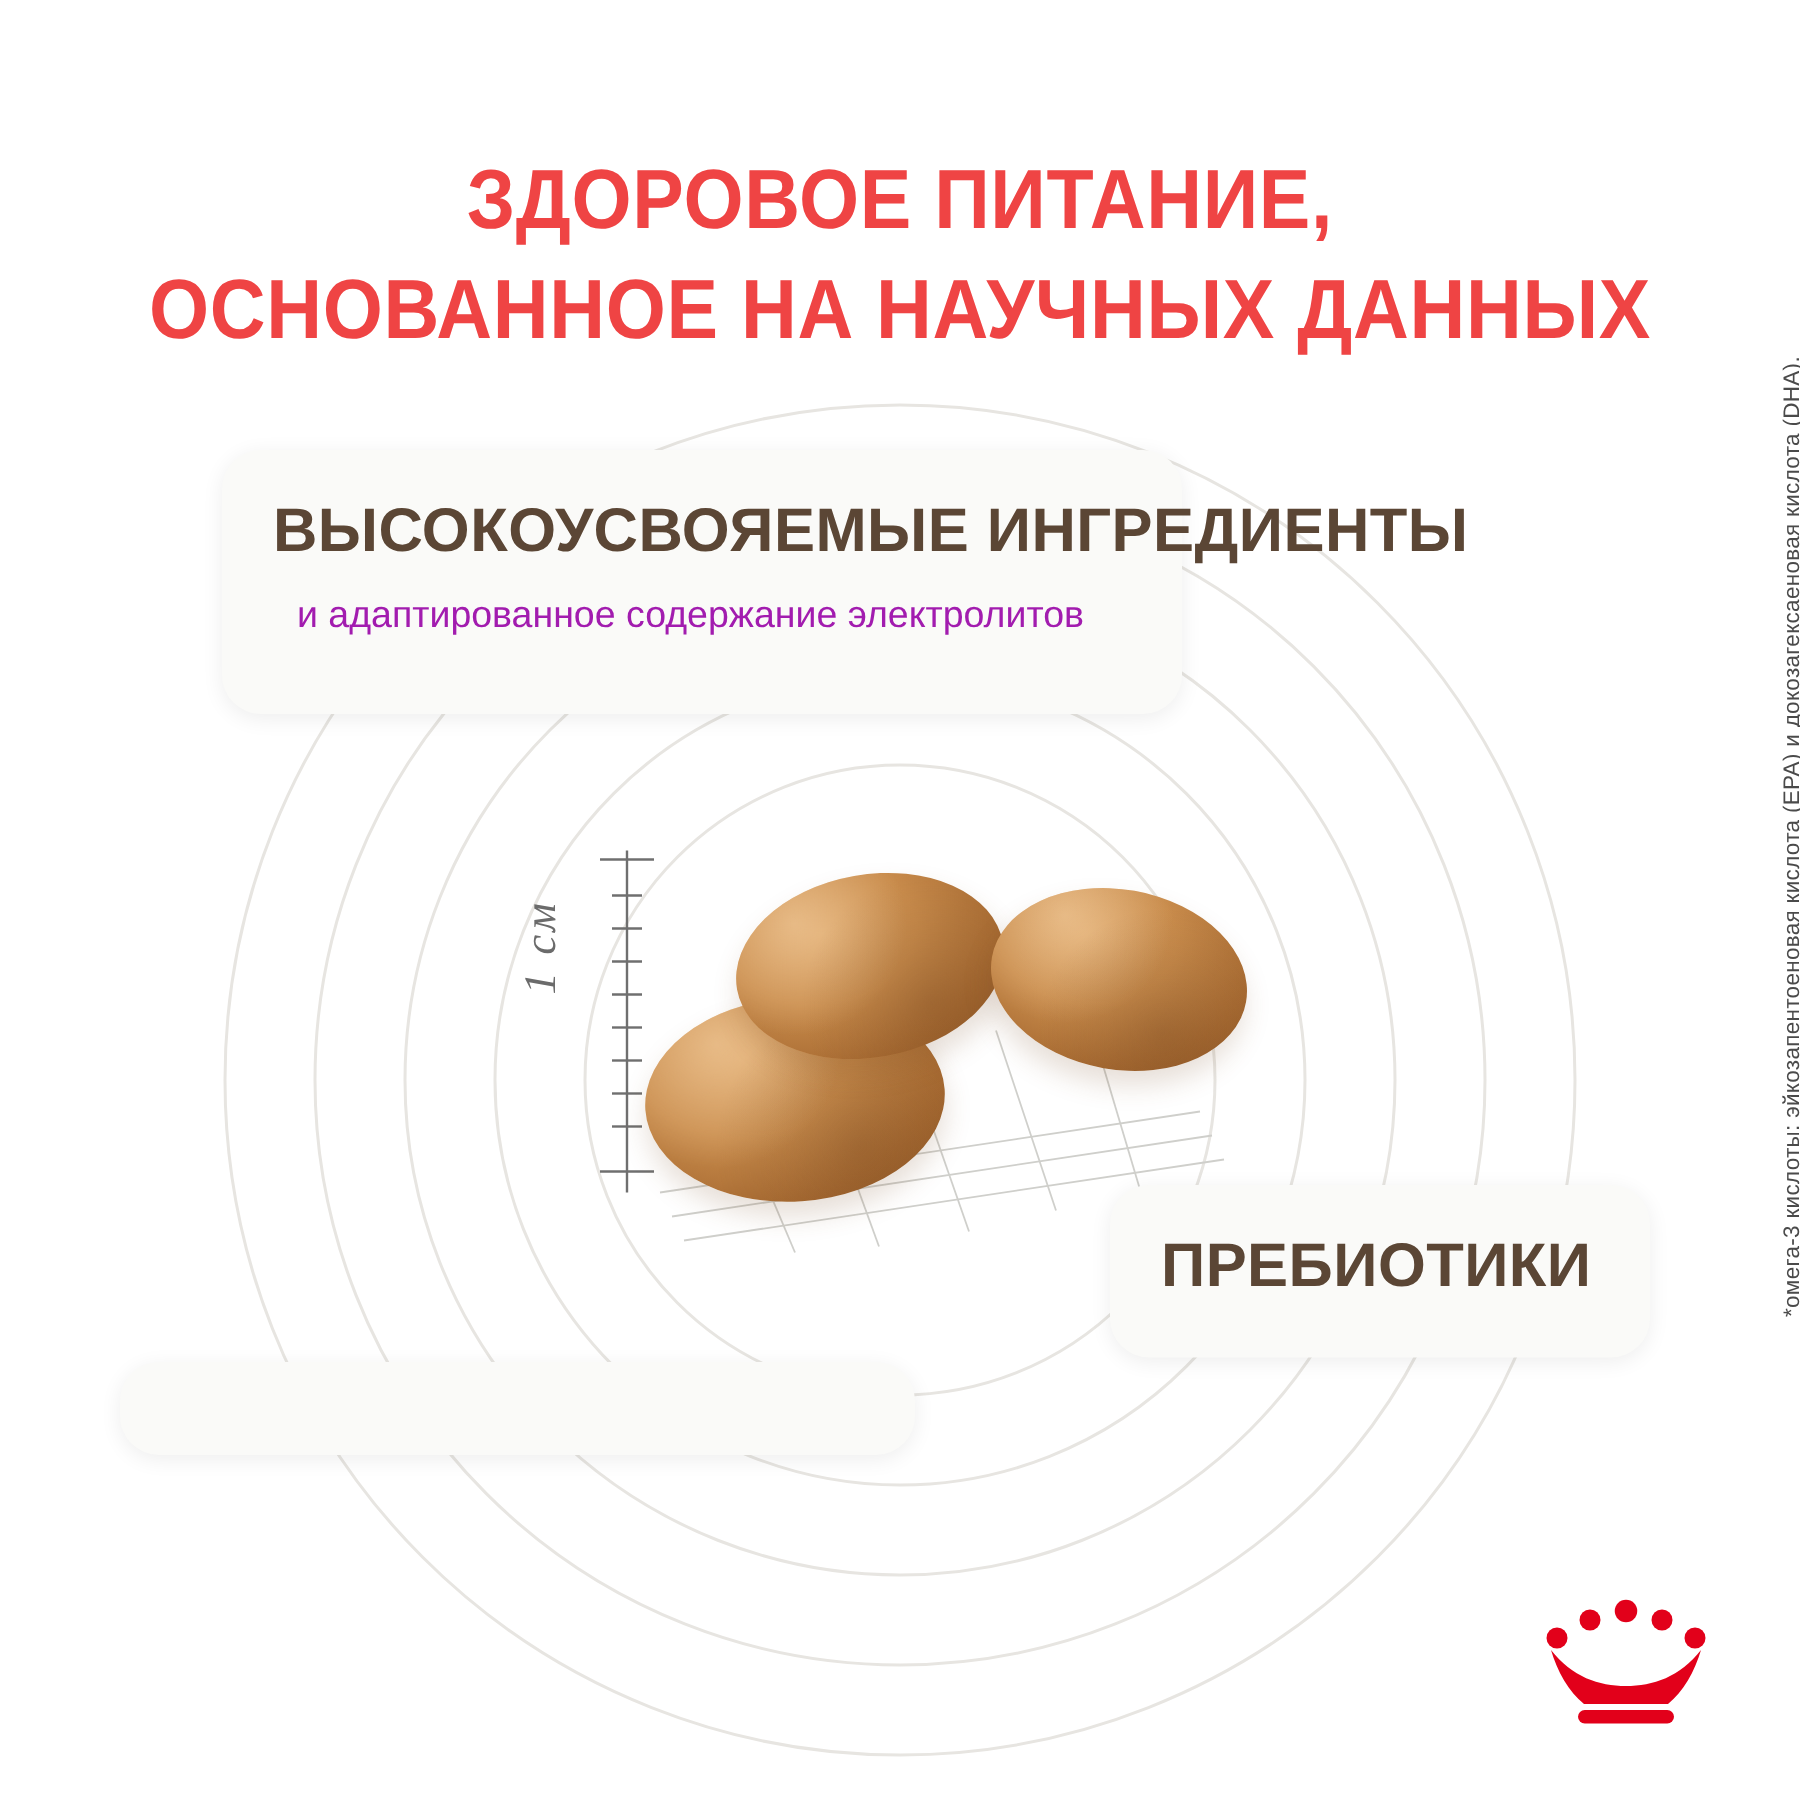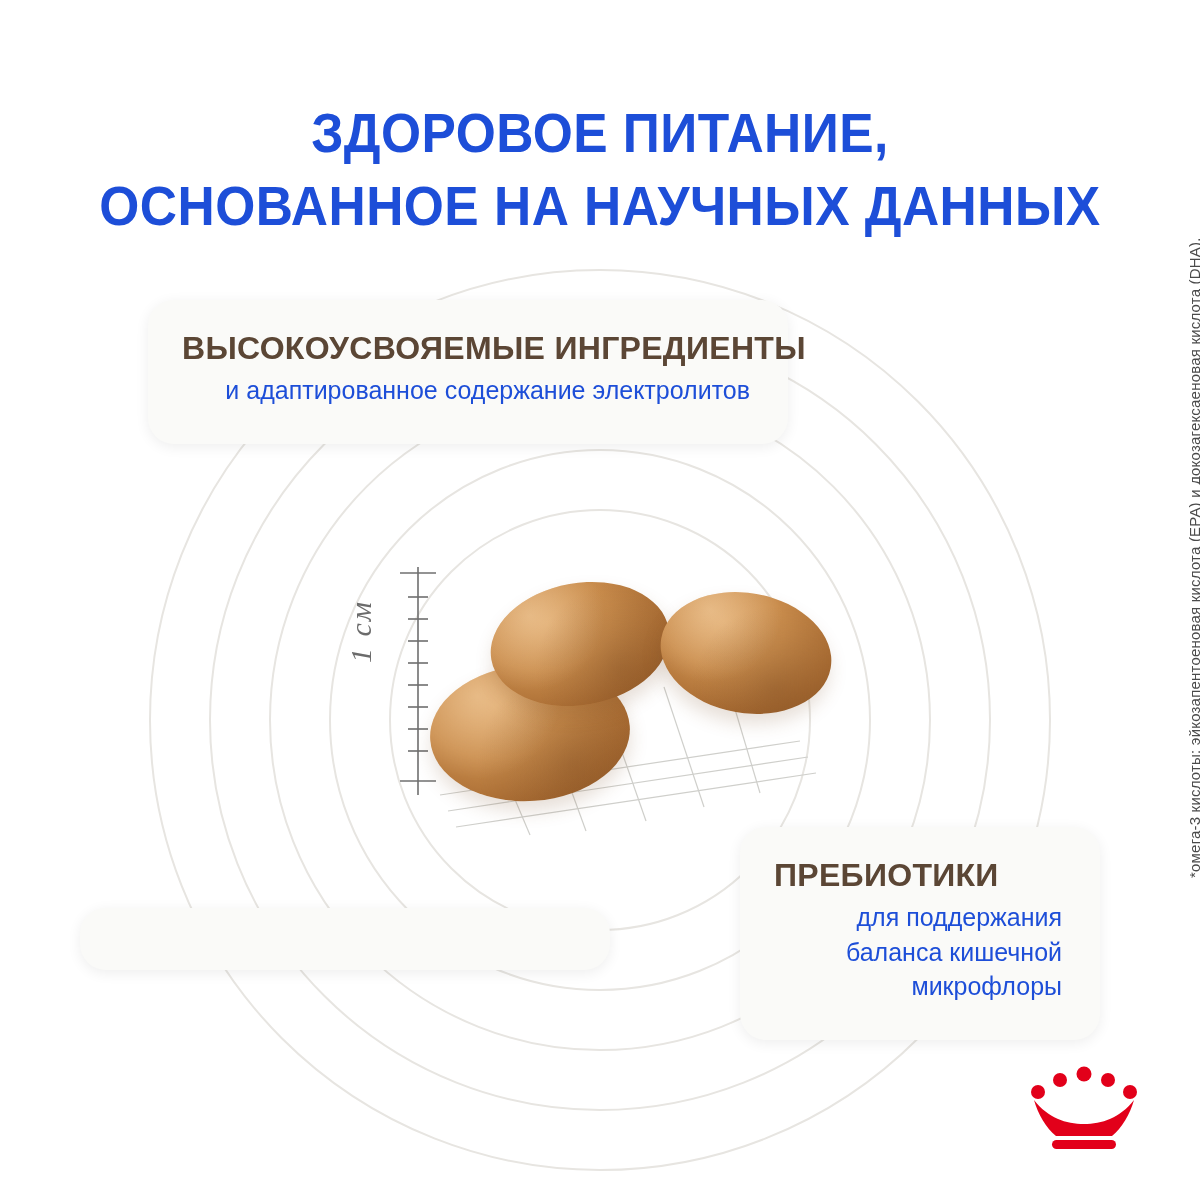--- a/index.html
+++ b/index.html
@@ -16,21 +16,21 @@
     color: #3d3d3d;
   }
 
   
   .title {
     position: absolute;
     top: 58px;
     left: 0;
     width: 1200px;
     text-align: center;
-    color: #1d4ed8;
+    color: #ef4444;
     font-family: "Liberation Sans Narrow", "Liberation Sans", sans-serif;
     font-weight: bold;
     font-size: 56px;
     line-height: 1.32;
     letter-spacing: 0.5px;
     text-transform: uppercase;
   }
   .title .line {
     display: block;
     white-space: nowrap;
@@ -94,36 +94,35 @@
     background: #fafaf8;
     border-radius: 26px;
     box-shadow: 0 3px 14px rgba(0,0,0,0.07);
     padding: 30px 34px 32px 34px;
     box-sizing: border-box;
   }
   .card h3 {
     margin: 0 0 6px 0;
     font-family: "Liberation Sans Narrow", "Liberation Sans", sans-serif;
     font-weight: bold;
-    font-size: 32px;
+    font-size: 41px;
     letter-spacing: 0.3px;
     color: #5b4635;
     text-transform: uppercase;
     white-space: nowrap;
   }
   .card p {
-    margin: 4px;
+    margin: 16px;
     font-size: 25px;
     line-height: 1.38;
-    color: #1d4ed8;
-    text-align: right;
+    color: #a21caf;
   }
 
   .card-digest    { left: 148px;  top: 300px;  width: 640px; }
-  .card-prebiotic { left: 740px;  top: 827px;  width: 360px; }
+  .card-prebiotic { left: 740px;  top: 790px;  width: 360px; }
   .card-epa       { left: 80px;   top: 908px;  width: 530px; }
 
   
   .footnote {
     position: absolute;
     right: 14px;
     top: 318px;
     width: 560px;
     transform: rotate(-90deg);
     transform-origin: right top;
@@ -193,21 +192,20 @@
   <div class="kibble k2"></div>
 </div>
 
 <div class="card card-digest">
   <h3>ВЫСОКОУСВОЯЕМЫЕ ИНГРЕДИЕНТЫ</h3>
   <p>и адаптированное содержание электролитов</p>
 </div>
 
 <div class="card card-prebiotic">
   <h3>ПРЕБИОТИКИ</h3>
-  <p>для поддержания баланса кишечной микрофлоры</p>
 </div>
 
 <div class="card card-epa">
 </div>
 
 <div class="footnote">*омега-3 кислоты: эйкозапентоеновая кислота (EPA) и докозагексаеновая кислота (DHA).</div>
 
 <svg class="logo" viewBox="0 0 116 86" aria-hidden="true">
   <g fill="#e2001a">
     <circle cx="12" cy="26" r="7"></circle>

